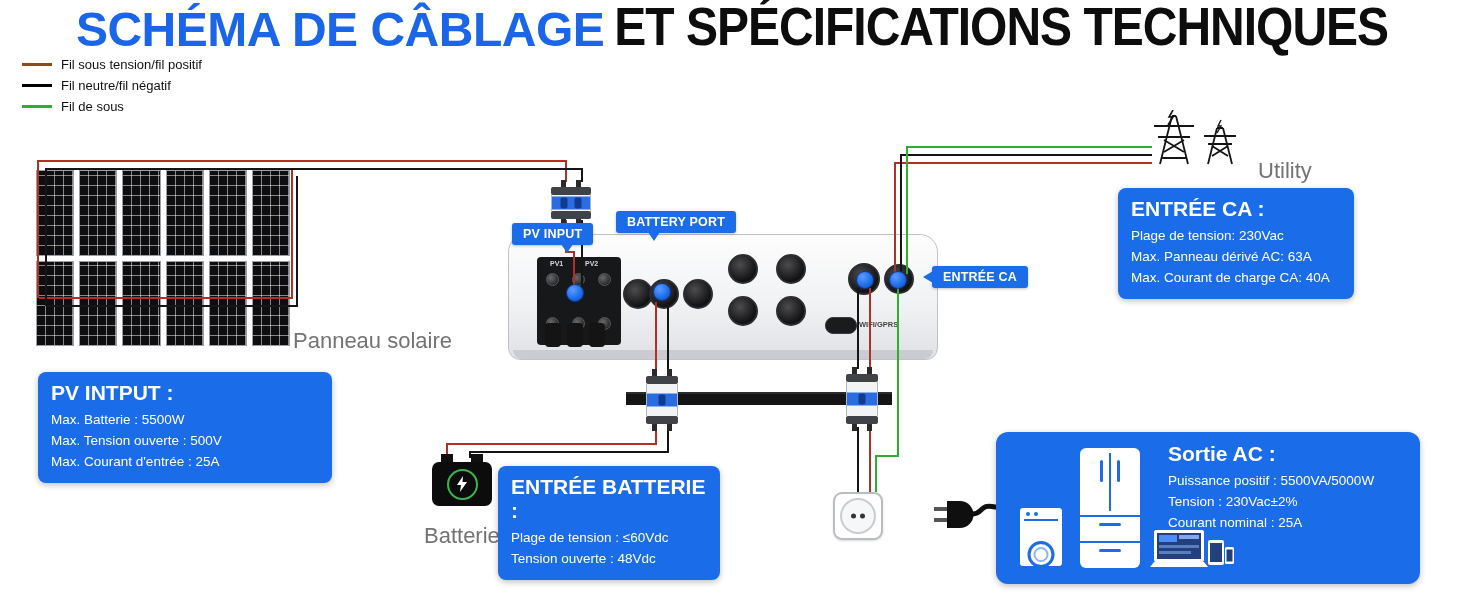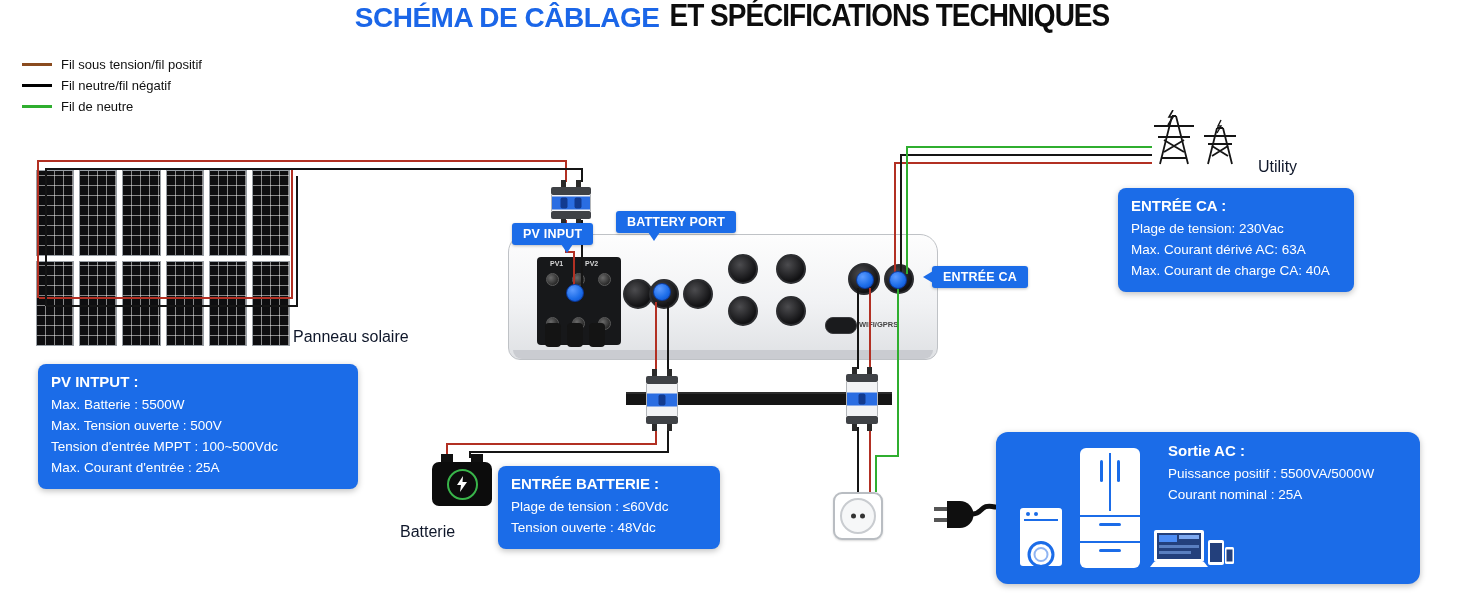--- a/index.html
+++ b/index.html
@@ -1,21 +1,21 @@
 <!DOCTYPE html>
 <html><head>
 <meta charset="utf-8">
 <style>
   html,body{margin:0;padding:0;background:#fff;}
   .canvas{position:relative;width:1464px;height:600px;background:#fff;overflow:hidden;
           font-family:"Liberation Sans","DejaVu Sans",sans-serif;color:#111;}
 
   
   .title{position:absolute;top:2px;left:0;right:0;text-align:center;margin:0;
-         font-size:28px;font-weight:900;line-height:1.15;white-space:nowrap;}
+         font-size:48px;font-weight:900;line-height:1.15;white-space:nowrap;}
   .t-blue{color:#1b66e8;letter-spacing:-0.5px;}
   .t-black{color:#0d0d0d;display:inline-block;transform:scaleY(1.12);transform-origin:bottom;
            letter-spacing:-1px;margin-left:10px;}
 
   
   .legend{position:absolute;left:22px;top:57px;z-index:6;text-align:center;}
   .legend-item{display:flex;align-items:center;gap:9px;margin-bottom:6px;font-size:13px;}
   .swatch{width:30px;height:3px;display:inline-block;}
   .sw-live{background:#8a4b1f;}
   .sw-neutral{background:#000;}
@@ -24,34 +24,34 @@
   
   .wires{position:absolute;left:0;top:0;z-index:3;pointer-events:none;}
 
   
   .solar-array{position:absolute;left:36px;top:170px;width:254px;height:176px;z-index:2;
                display:grid;grid-template-columns:repeat(6,1fr);grid-template-rows:repeat(2,1fr);gap:5px;}
   .solar-panel{background-color:#0e0e10;border:1px solid #9aa0a6;box-sizing:border-box;
     background-image:repeating-linear-gradient(0deg,transparent 0 9px,rgba(255,255,255,.5) 9px 10px),
                      repeating-linear-gradient(90deg,transparent 0 8px,rgba(255,255,255,.5) 8px 9px);}
 
-  .diagram-label{position:absolute;z-index:6;font-size:16px;color:#0f172a;}
+  .diagram-label{position:absolute;z-index:6;font-size:22px;color:#737373;}
 
   
   .tag{position:absolute;z-index:6;background:#1b6ce8;color:#fff;font-weight:700;font-size:12.5px;
        padding:4px 11px;border-radius:3px;letter-spacing:.2px;box-shadow:0 1px 3px rgba(0,0,0,.25);}
   .ptr-down{position:absolute;bottom:-8px;width:0;height:0;
             border-left:6px solid transparent;border-right:6px solid transparent;border-top:9px solid #1b6ce8;}
   .ptr-left{position:absolute;left:-9px;top:50%;transform:translateY(-50%);width:0;height:0;
             border-top:6px solid transparent;border-bottom:6px solid transparent;border-right:10px solid #1b6ce8;}
 
   
   .info-box{position:absolute;z-index:6;background:#1b6ce8;color:#fff;border-radius:8px;
             padding:9px 13px 10px;box-shadow:0 2px 6px rgba(0,0,0,.25);box-sizing:border-box;}
-  .ib-title{font-size:15px;font-weight:700;margin-bottom:5px;}
+  .ib-title{font-size:21px;font-weight:700;margin-bottom:5px;}
   .ib-line{font-size:13.5px;line-height:1.55;}
 
   
   .inverter{position:absolute;left:508px;top:234px;width:430px;height:126px;z-index:2;
             background:linear-gradient(#fdfdfd 0%,#f1f2f4 55%,#dfe1e4 100%);
             border:1px solid #bfc2c6;border-radius:18px 18px 12px 12px;box-sizing:border-box;}
   .inverter::after{content:"";position:absolute;left:4px;right:4px;bottom:0;height:9px;
                    background:#caccd1;border-radius:0 0 10px 10px;}
   .terminal-block{position:absolute;left:28px;top:22px;width:84px;height:88px;background:#17181a;border-radius:4px;}
   .tb-label{position:absolute;top:3px;font-size:7px;color:#d8d8d8;font-weight:700;}
@@ -153,45 +153,44 @@
     <div class="legend-item">
       <span class="swatch sw-live"></span>
       <span>Fil sous tension/fil positif</span>
     </div>
     <div class="legend-item">
       <span class="swatch sw-neutral"></span>
       <span>Fil neutre/fil négatif</span>
     </div>
     <div class="legend-item">
       <span class="swatch sw-ground"></span>
-      <span>Fil de neutre</span>
+      <span>Fil de sous</span>
     </div>
   </div>
 
   <div class="solar-array">
     <div class="solar-panel"></div>
     <div class="solar-panel"></div>
     <div class="solar-panel"></div>
     <div class="solar-panel"></div>
     <div class="solar-panel"></div>
     <div class="solar-panel"></div>
     <div class="solar-panel"></div>
     <div class="solar-panel"></div>
     <div class="solar-panel"></div>
     <div class="solar-panel"></div>
     <div class="solar-panel"></div>
     <div class="solar-panel"></div>
   </div>
   <div class="diagram-label" style="left:293px;top:328px;">Panneau solaire</div>
 
-  <div class="info-box" style="left:38px;top:364px;width:320px;">
+  <div class="info-box" style="left:38px;top:372px;width:294px;">
     <div class="ib-title">PV INTPUT :</div>
     <div class="ib-line">Max. Batterie : 5500W</div>
     <div class="ib-line">Max. Tension ouverte : 500V</div>
-    <div class="ib-line">Tension d'entrée MPPT : 100~500Vdc</div>
     <div class="ib-line">Max. Courant d'entrée : 25A</div>
   </div>
 
   <div class="breaker" style="left:551px;top:180px;width:40px;height:46px;">
     <div class="brk-pins">
         <span class="brk-pin"></span>
         <span class="brk-pin"></span>
       </div>
     <div class="brk-cap"></div>
     <div class="brk-body">
@@ -290,21 +289,21 @@
     <span class="bat-term" style="left:9px;"></span>
     <span class="bat-term" style="right:9px;"></span>
     <div class="bat-body">
       <div class="bat-emblem">
         <svg width="12" height="16" viewBox="0 0 12 16">
           <path d="M7 0 L1 9 L5 9 L4 16 L11 6 L6.5 6 Z" fill="#fff"></path>
         </svg>
       </div>
     </div>
   </div>
-  <div class="diagram-label" style="left:400px;top:523px;">Batterie</div>
+  <div class="diagram-label" style="left:424px;top:523px;">Batterie</div>
 
   <div class="info-box" style="left:498px;top:466px;width:222px;">
     <div class="ib-title">ENTRÉE BATTERIE :</div>
     <div class="ib-line">Plage de tension : ≤60Vdc</div>
     <div class="ib-line">Tension ouverte : 48Vdc</div>
   </div>
 
   <svg class="towers" width="104" height="56" viewBox="0 0 104 56">
     <g stroke="#151515" stroke-width="1.8" fill="none">
       <path d="M14 54 L26 6 M42 54 L30 6 M26 6 L30 6"></path>
@@ -315,21 +314,21 @@
       <path d="M66 46 L82 36 M66 36 L82 46"></path>
     </g>
     <path d="M27 0 L23 7 L27 7 L22 15" stroke="#151515" stroke-width="1.6" fill="none"></path>
     <path d="M75 10 L72 16 L75 16 L71 23" stroke="#151515" stroke-width="1.4" fill="none"></path>
   </svg>
   <div class="diagram-label" style="left:1258px;top:158px;">Utility</div>
 
   <div class="info-box" style="left:1118px;top:188px;width:236px;">
     <div class="ib-title">ENTRÉE CA :</div>
     <div class="ib-line">Plage de tension: 230Vac</div>
-    <div class="ib-line">Max. Courant dérivé AC: 63A</div>
+    <div class="ib-line">Max. Panneau dérivé AC: 63A</div>
     <div class="ib-line">Max. Courant de charge CA: 40A</div>
   </div>
 
   <div class="outlet">
     <div class="outlet-face">
       <span class="outlet-hole" style="left:9px;"></span>
       <span class="outlet-hole" style="right:9px;"></span>
     </div>
   </div>
   <svg class="plug" width="62" height="38" viewBox="0 0 62 38">
@@ -364,17 +363,18 @@
       <rect x="9" y="25" width="32" height="3" fill="#5a7fc0"></rect>
       <path d="M0 41 L58 41 L54 36 L4 36 Z" fill="#fff"></path>
       <rect x="58" y="14" width="16" height="25" rx="2" fill="#fff"></rect>
       <rect x="60" y="17" width="12" height="19" fill="#23407c"></rect>
       <rect x="75" y="21" width="9" height="17" rx="1.5" fill="#fff"></rect>
       <rect x="76.5" y="23.5" width="6" height="12" fill="#23407c"></rect>
     </svg>
     <div class="sortie-text">
       <div class="ib-title">Sortie AC :</div>
       <div class="ib-line">Puissance positif : 5500VA/5000W</div>
+      <div class="ib-line">Tension : 230Vac±2%</div>
       <div class="ib-line">Courant nominal : 25A</div>
     </div>
   </div>
 
 </div>
 
 </body></html>

